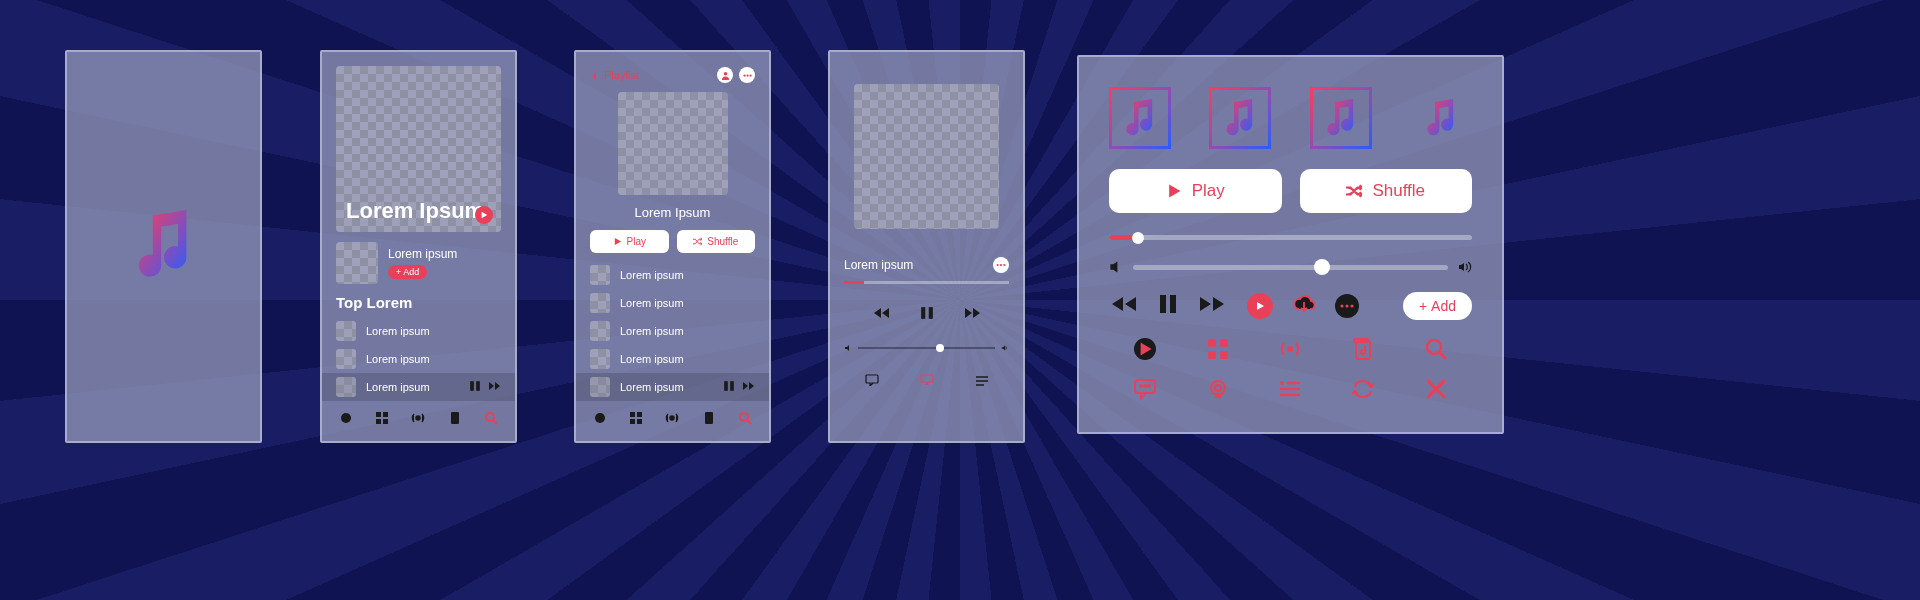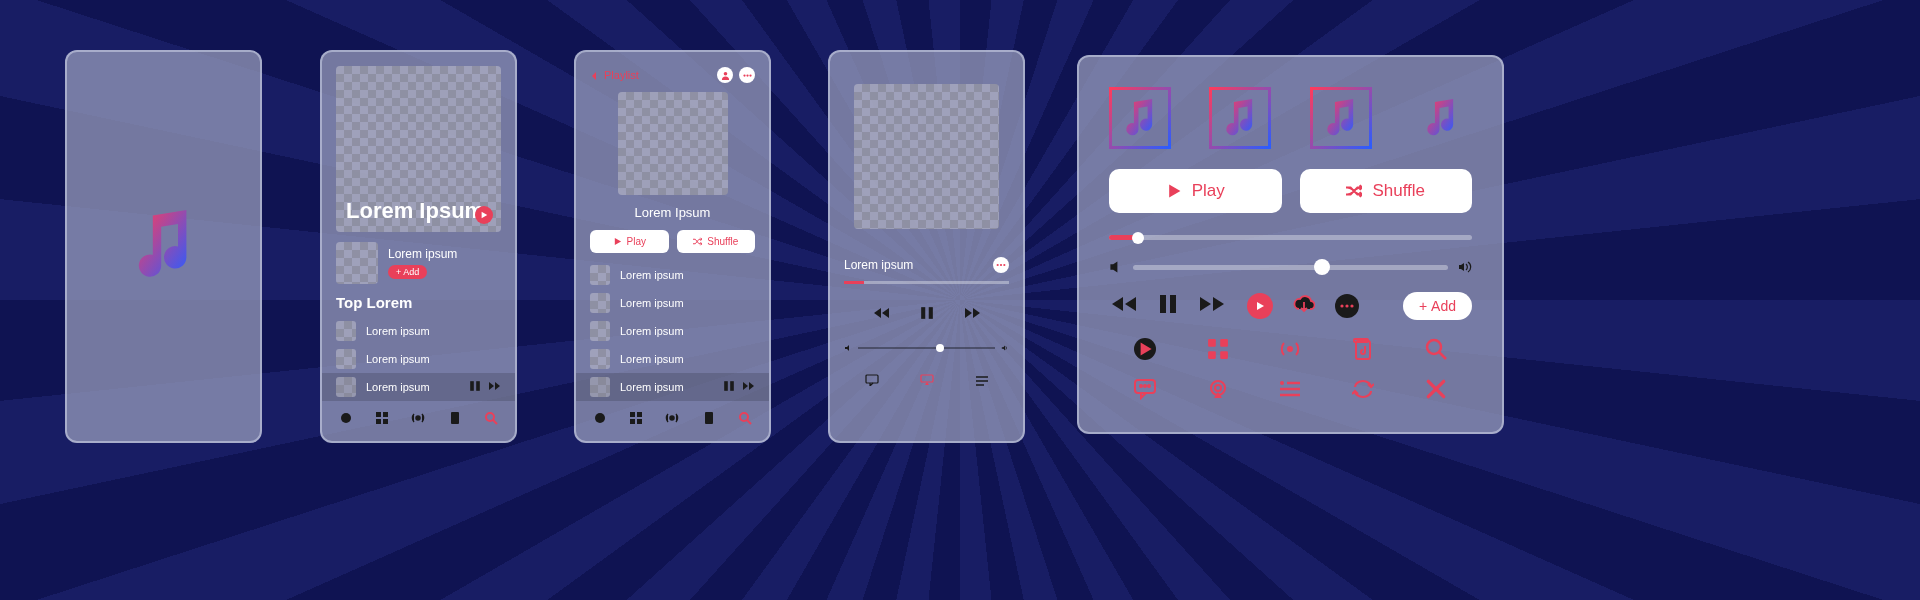--- a/index.html
+++ b/index.html
@@ -16,21 +16,21 @@
     position: absolute;
     inset: -200px;
     background: repeating-conic-gradient(from 0deg at 50% 50%, #0f1352 0deg 6deg, #181d64 6deg 12deg);
   }
   .stage { position: relative; width: 1920px; height: 600px; }
 
   .panel {
     position: absolute;
     background: rgba(155,160,190,0.72);
     border: 2px solid rgba(210,215,235,0.55);
-    border-radius: 12px;
+    border-radius: 2px;
   }
 
   
   .checker {
     background-image:
       linear-gradient(45deg, rgba(120,120,130,0.4) 25%, transparent 25%),
       linear-gradient(-45deg, rgba(120,120,130,0.4) 25%, transparent 25%),
       linear-gradient(45deg, transparent 75%, rgba(120,120,130,0.4) 75%),
       linear-gradient(-45deg, transparent 75%, rgba(120,120,130,0.4) 75%);
     background-size: 16px 16px;

